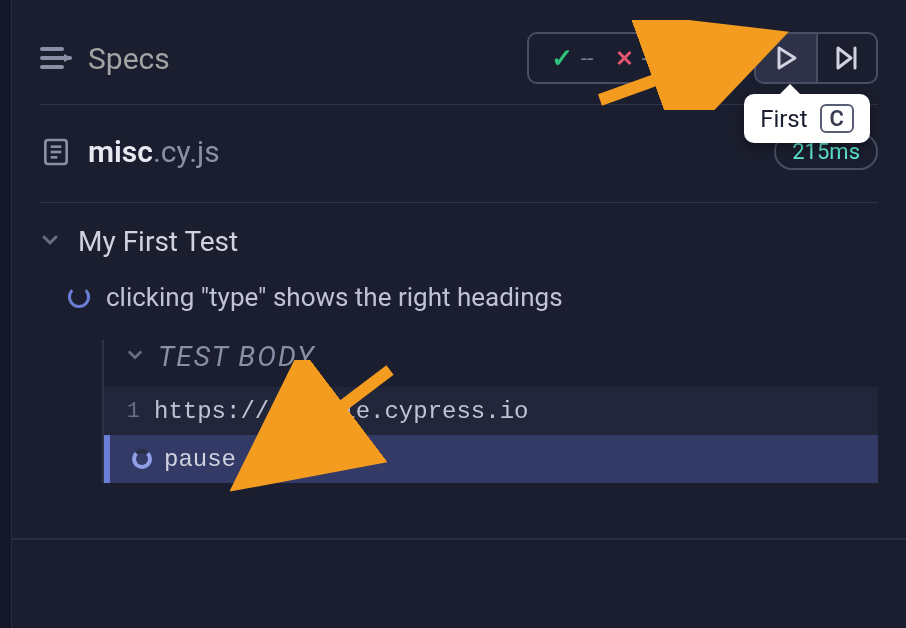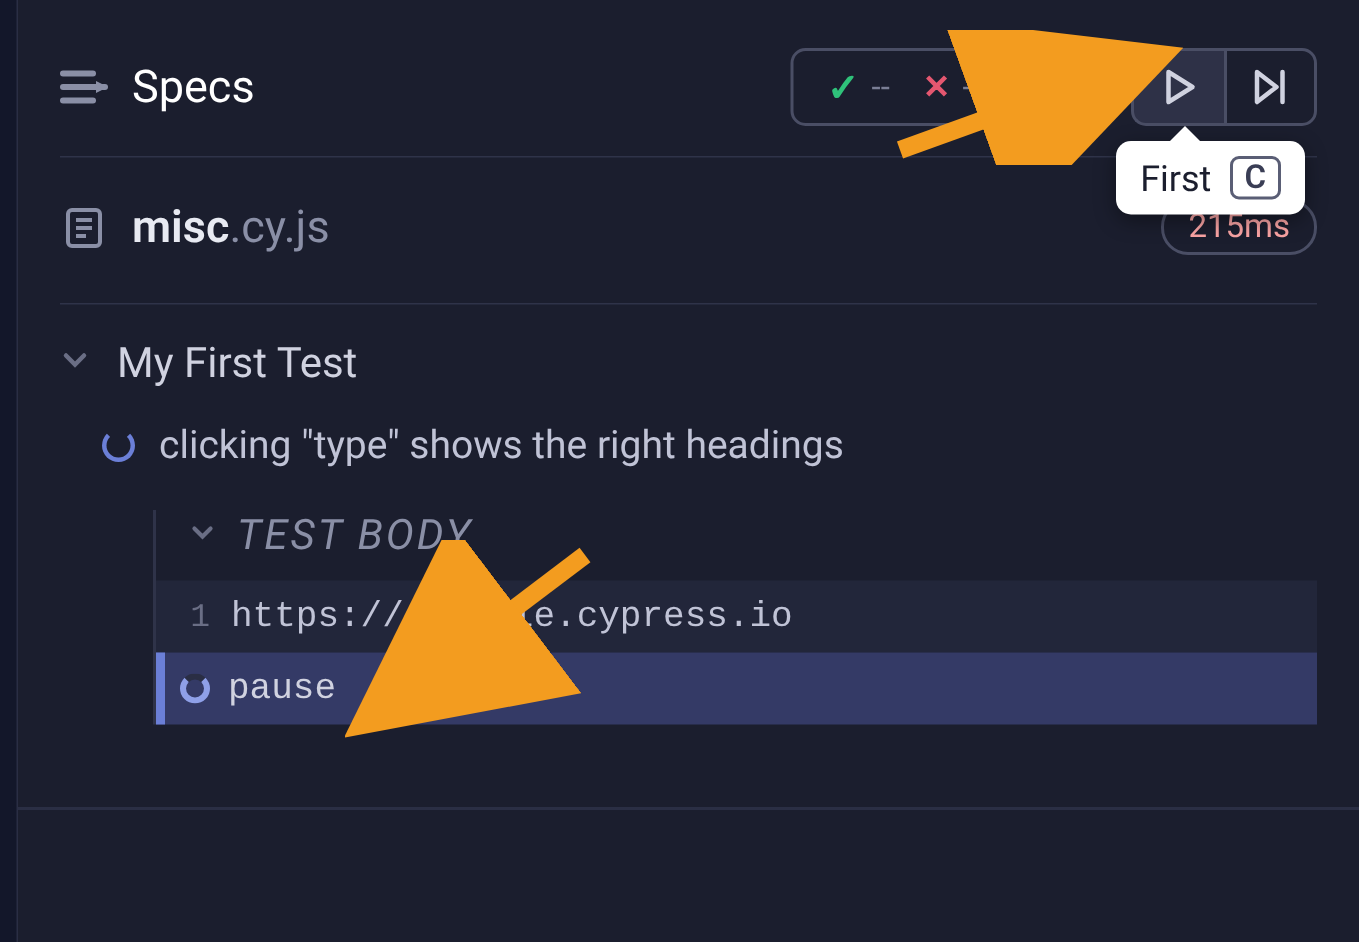--- a/index.html
+++ b/index.html
@@ -29,21 +29,21 @@
     justify-content: space-between;
     height: 72px;
   }
   .specs-left {
     display: flex;
     align-items: center;
     gap: 14px;
   }
   .menu-icon svg { display: block; }
   .specs-title {
-    color: #ffffff;
+    color: #a3a3a3;
     font-size: 30px;
     font-weight: 400;
   }
   .topbar-right {
     display: flex;
     align-items: center;
     gap: 14px;
   }
   .stats-box {
     display: flex;
@@ -120,21 +120,21 @@
   }
   .spec-ext {
     color: #8a8fa6;
     font-weight: 400;
   }
   .time-badge {
     border: 2px solid #4a4e65;
     border-radius: 18px;
     padding: 4px 16px;
     font-size: 22px;
-    color: #fca5a5;
+    color: #5eead4;
   }
   .hr2 {
     border: none;
     border-top: 1px solid #2f3349;
     margin-bottom: 22px;
   }
   .describe-row {
     display: flex;
     align-items: center;
     gap: 18px;
@@ -192,21 +192,21 @@
     align-items: center;
     height: 48px;
     padding-left: 10px;
   }
   .cmd-row.visit {
     background: #22263a;
   }
   .cmd-row.pause {
     background: #343a66;
     border-left: 6px solid #6b7fd7;
-    padding-left: 4px;
+    padding-left: 16px;
     margin-left: 0;
   }
   .cmd-num {
     width: 40px;
     text-align: right;
     color: #6a6e85;
     font-size: 22px;
     padding-right: 14px;
   }
   .cmd-name {

